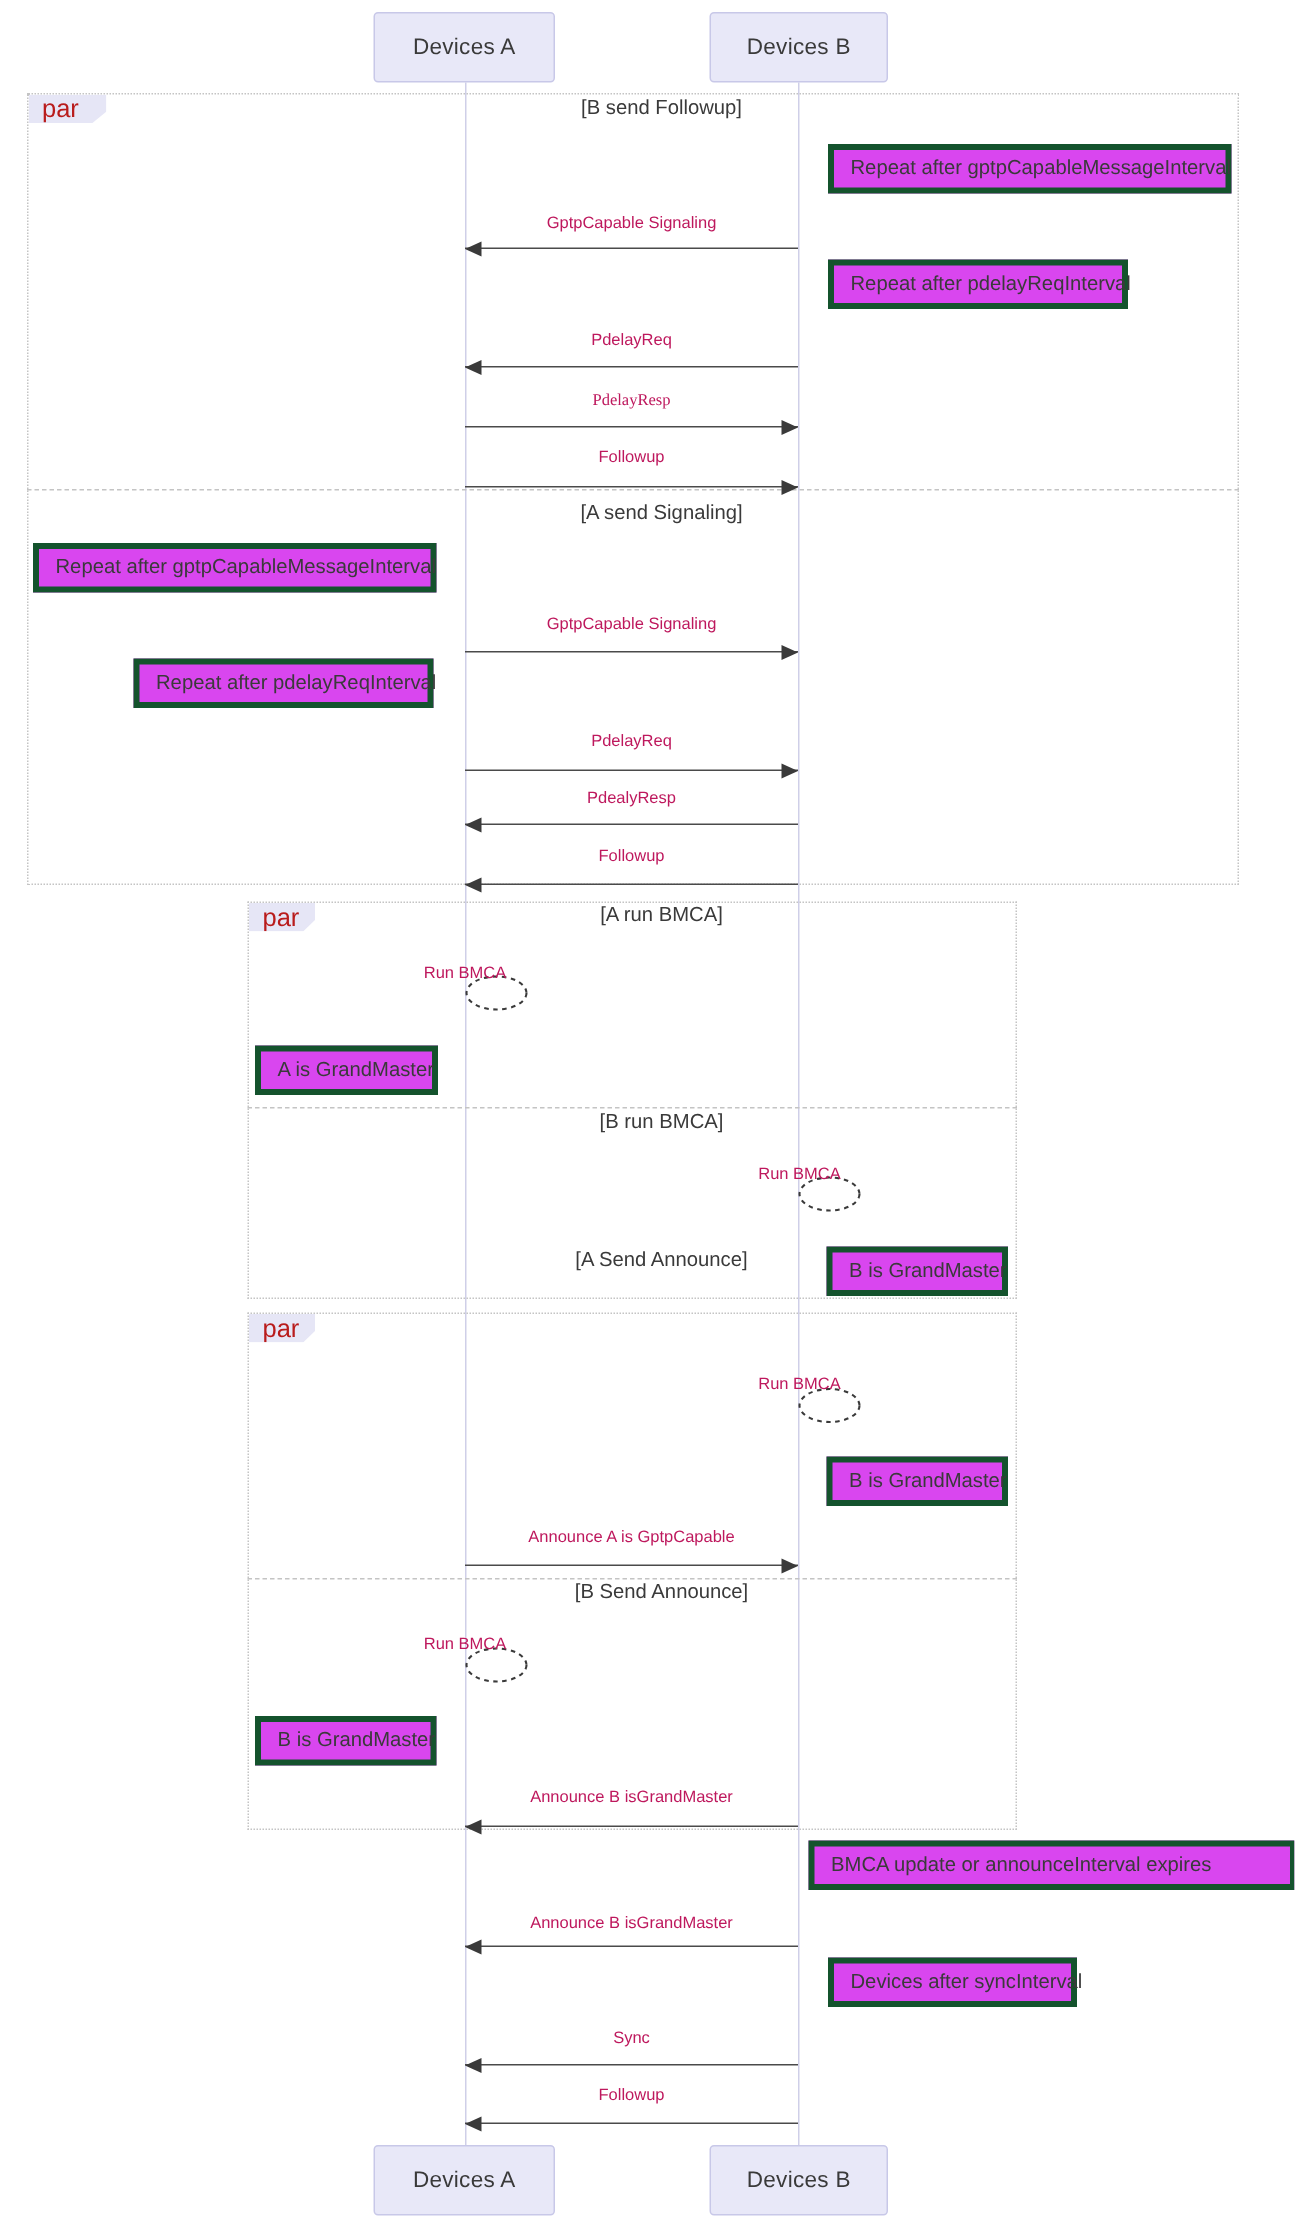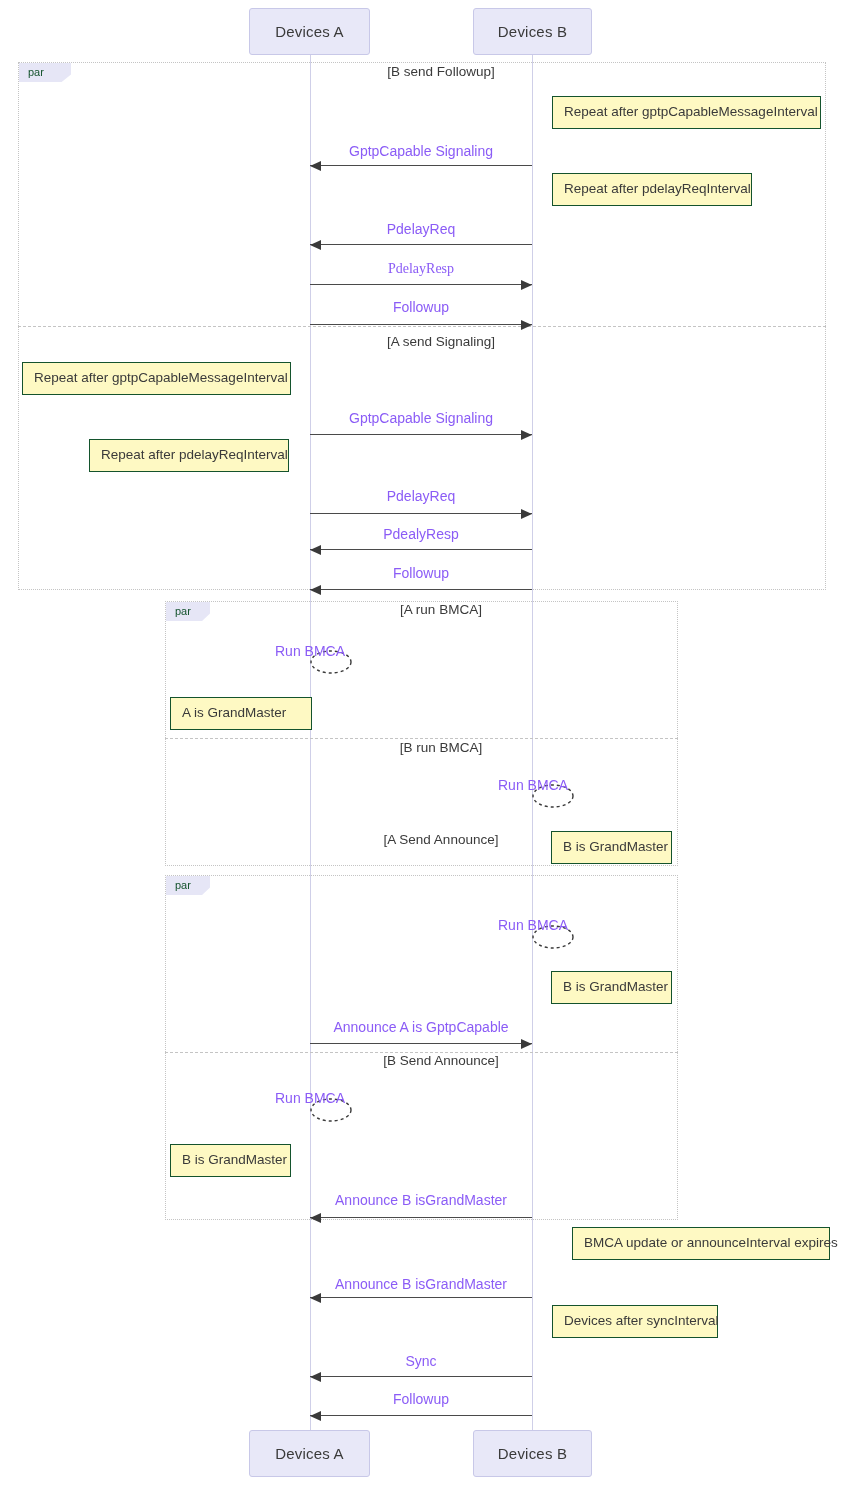--- a/index.html
+++ b/index.html
@@ -48,22 +48,22 @@
     pointer-events: none;
   }
   .frame-divider {
     position: absolute;
     height: 0;
     border-top: 1px dashed #c4c4c4;
   }
   .par-tag {
     position: absolute;
     background: #e6e6f6;
-    color: #14532d;
-    font-size: 11px;
+    color: #b91c1c;
+    font-size: 17px;
     line-height: 19px;
     height: 19px;
     padding: 0 11px 0 9px;
     box-sizing: border-box;
     -webkit-clip-path: polygon(0 0, 100% 0, 100% 60%, 82% 100%, 0 100%);
     clip-path: polygon(0 0, 100% 0, 100% 60%, 82% 100%, 0 100%);
   }
   .guard {
     position: absolute;
     font-size: 13.5px;
@@ -85,41 +85,41 @@
     border-bottom: 5px solid transparent;
   }
   .arrowhead.right {
     border-left: 11px solid #3a3a3a;
   }
   .arrowhead.left {
     border-right: 11px solid #3a3a3a;
   }
   .msg-label {
     position: absolute;
-    font-size: 14px;
-    color: #8b5cf6;
+    font-size: 11px;
+    color: #be185d;
     white-space: nowrap;
     transform: translateX(-50%);
   }
   
   .selfloop {
     position: absolute;
   }
   .selfloop ellipse {
     fill: none;
     stroke: #3a3a3a;
     stroke-width: 1.4;
     stroke-dasharray: 3 3;
   }
   
   .note {
     position: absolute;
     box-sizing: border-box;
-    background: #fef9c3;
-    border: 1px solid #14532d;
+    background: #d946ef;
+    border: 4px solid #14532d;
     font-size: 13.5px;
     color: #3a3a3a;
     display: flex;
     align-items: center;
     padding: 0 11px;
     white-space: nowrap;
     line-height: 1.2;
   }
 </style>
 </head>
@@ -195,23 +195,23 @@
     </svg>
     <div class="msg-label" style="left: 533px; top: 917px;">Run BMCA</div>
     <svg class="selfloop" width="46" height="30" style="left: 309px; top: 1095px;">
       <ellipse cx="22" cy="15" rx="20" ry="11"></ellipse>
     </svg>
     <div class="msg-label" style="left: 310px; top: 1090px;">Run BMCA</div>
     <div class="note" style="left: 552px; top: 96px; width: 269px; height: 33px;">Repeat after gptpCapableMessageInterval</div>
     <div class="note" style="left: 552px; top: 173px; width: 200px; height: 33px;">Repeat after pdelayReqInterval</div>
     <div class="note" style="left: 22px; top: 362px; width: 269px; height: 33px;">Repeat after gptpCapableMessageInterval</div>
     <div class="note" style="left: 89px; top: 439px; width: 200px; height: 33px;">Repeat after pdelayReqInterval</div>
-    <div class="note" style="left: 170px; top: 697px; width: 142px; height: 33px;">A is GrandMaster</div>
+    <div class="note" style="left: 170px; top: 697px; width: 122px; height: 33px;">A is GrandMaster</div>
     <div class="note" style="left: 551px; top: 831px; width: 121px; height: 33px;">B is GrandMaster</div>
     <div class="note" style="left: 551px; top: 971px; width: 121px; height: 33px;">B is GrandMaster</div>
     <div class="note" style="left: 170px; top: 1144px; width: 121px; height: 33px;">B is GrandMaster</div>
-    <div class="note" style="left: 572px; top: 1227px; width: 258px; height: 33px;">BMCA update or announceInterval expires</div>
+    <div class="note" style="left: 539px; top: 1227px; width: 325px; height: 33px;">BMCA update or announceInterval expires</div>
     <div class="note" style="left: 552px; top: 1305px; width: 166px; height: 33px;">Devices after syncInterval</div>
     <div class="actor-box" style="left: 249px; top: 8px; width: 121px; height: 47px;">Devices A</div>
     <div class="actor-box" style="left: 473px; top: 8px; width: 119px; height: 47px;">Devices B</div>
     <div class="actor-box" style="left: 249px; top: 1430px; width: 121px; height: 47px;">Devices A</div>
     <div class="actor-box" style="left: 473px; top: 1430px; width: 119px; height: 47px;">Devices B</div>
   </div>
 
 </body></html>

